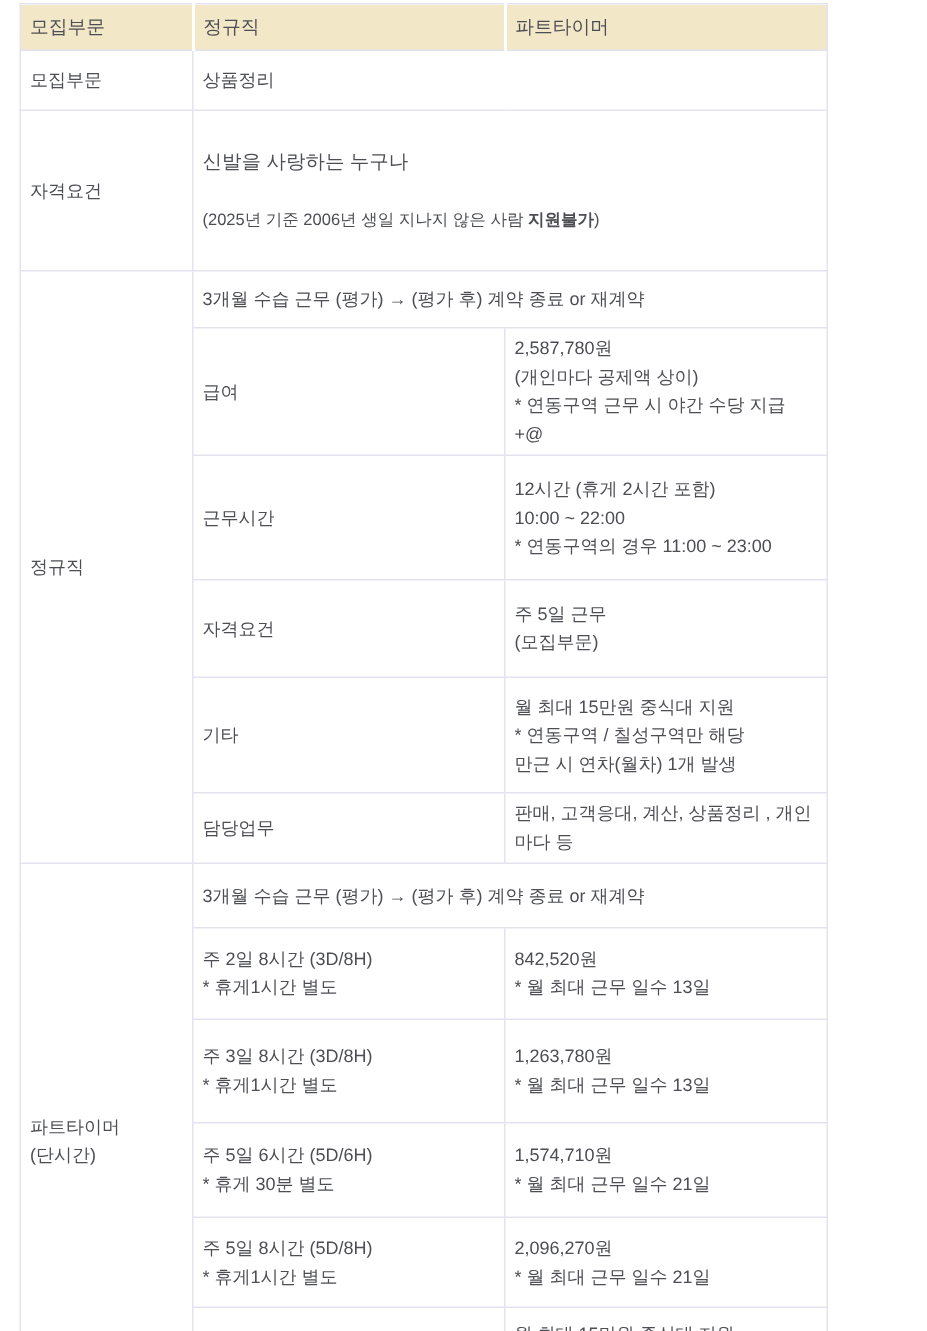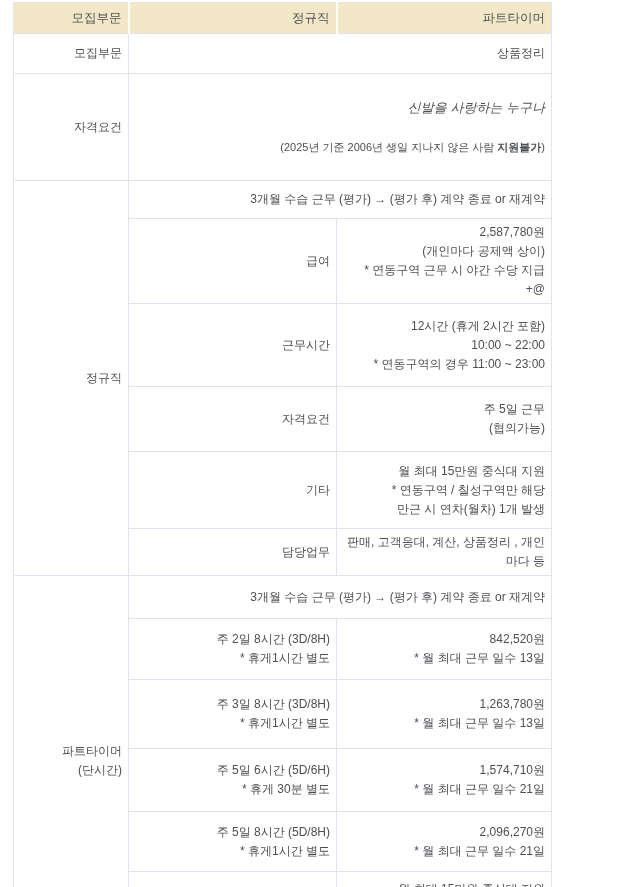--- a/index.html
+++ b/index.html
@@ -15,21 +15,21 @@
   }
   .wrap{position:absolute;left:13px;top:2px;}
   table{
     border-collapse:collapse;table-layout:fixed;width:538px;
   }
   col.c1{width:115px}
   col.c2{width:208px}
   col.c3{width:215px}
   th,td{
     border:1px solid var(--border);
-    text-align:right;vertical-align:middle;
+    text-align:left;vertical-align:middle;
     font-size:12px;font-weight:400;line-height:19px;
     color:var(--text);
     padding:4px 6px;
     white-space:pre-line;
     overflow:hidden;
   }
   thead th{
     background:var(--header-bg);
     font-size:12.5px;
   }
@@ -42,21 +42,21 @@
   tr.r-ft1{height:83px}
   tr.r-ft2{height:65px}
   tr.r-ft3{height:77px}
   tr.r-ft4{height:41px}
   tr.r-ptnote{height:43px}
   tr.r-pt0{height:61px}
   tr.r-pt1{height:69px}
   tr.r-pt2{height:63px}
   tr.r-pt3{height:60px}
   tr.r-pt4{height:74px}
-  .q-title{font-size:13px;line-height:22px;font-style:italic;}
+  .q-title{font-size:13px;line-height:22px;}
   .q-note{font-size:11px;line-height:18px;}
   .q-note b{font-weight:700;font-family:Liberation Mono, monospace;}
 </style>
 </head>
 <body>
 
 <div class="wrap">
   <table>
     <colgroup>
         <col class="c1">
@@ -96,21 +96,21 @@
       </tr>
       <tr class="r-ft1">
         <td>근무시간</td>
         <td>12시간 (휴게 2시간 포함)
 10:00 ~ 22:00
 * 연동구역의 경우 11:00 ~ 23:00</td>
       </tr>
       <tr class="r-ft2">
         <td>자격요건</td>
         <td>주 5일 근무
-(협의가능)</td>
+(모집부문)</td>
       </tr>
       <tr class="r-ft3">
         <td>기타</td>
         <td>월 최대 15만원 중식대 지원
 * 연동구역 / 칠성구역만 해당
 만근 시 연차(월차) 1개 발생</td>
       </tr>
       <tr class="r-ft4">
         <td>담당업무</td>
         <td>판매, 고객응대, 계산, 상품정리 , 개인마다 등</td>

